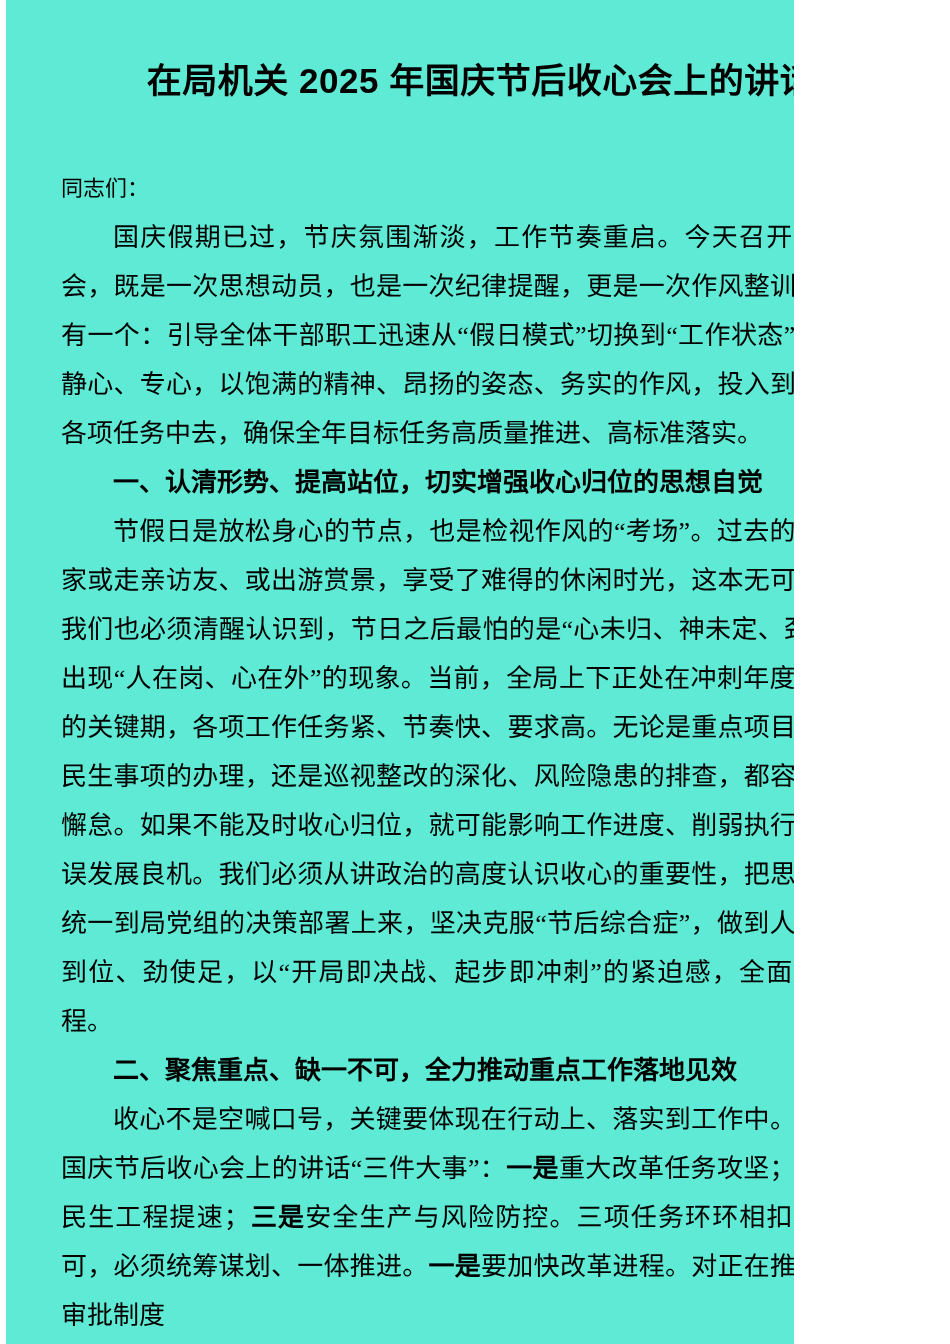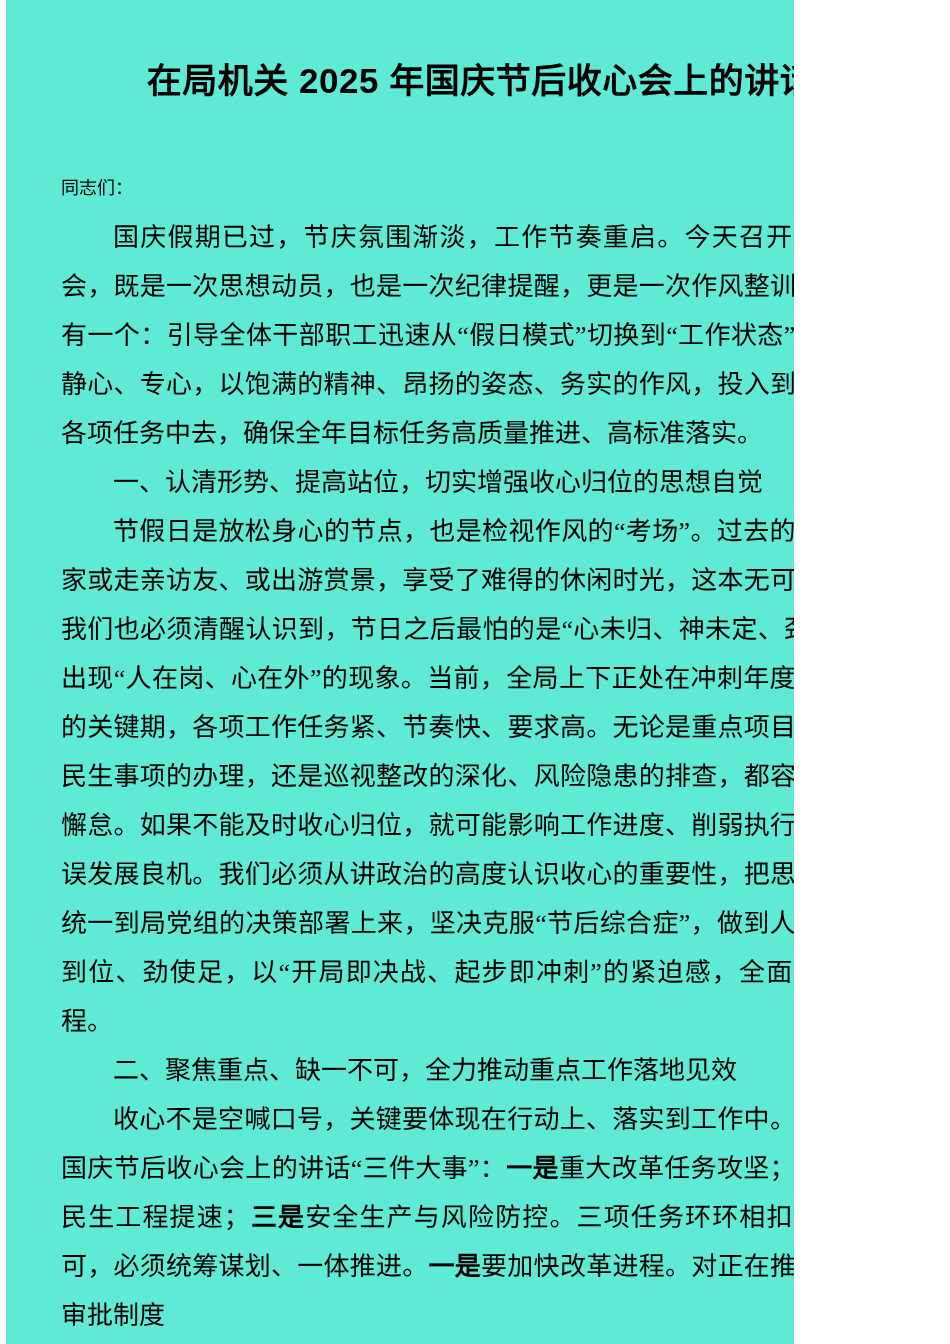--- a/index.html
+++ b/index.html
@@ -32,42 +32,42 @@
     font-size: 35px;
     line-height: 46px;
     font-weight: 700;
     text-align: center;
     letter-spacing: 0.5px;
     white-space: nowrap;
   }
   .salutation {
     margin: 0;
     padding-top: 60px;
-    font-size: 18px;
+    font-size: 22px;
     line-height: 49px;
     font-weight: 400;
     text-align: justify;
     text-align-last: left;
   }
   .para {
     margin: 0;
     font-size: 26px;
     line-height: 49px;
     font-weight: 400;
     text-indent: 52px;
     text-align: justify;
     text-align-last: left;
     word-break: break-all;
     font-family: Liberation Serif, serif;
   }
   .heading {
     margin: 0;
     font-size: 26px;
     line-height: 49px;
-    font-weight: 400;
+    font-weight: 700;
     text-indent: 52px;
     text-align: left;
   }
   .para .em {
     font-weight: 700;
   }
 </style>
 </head>
 <body>
 

